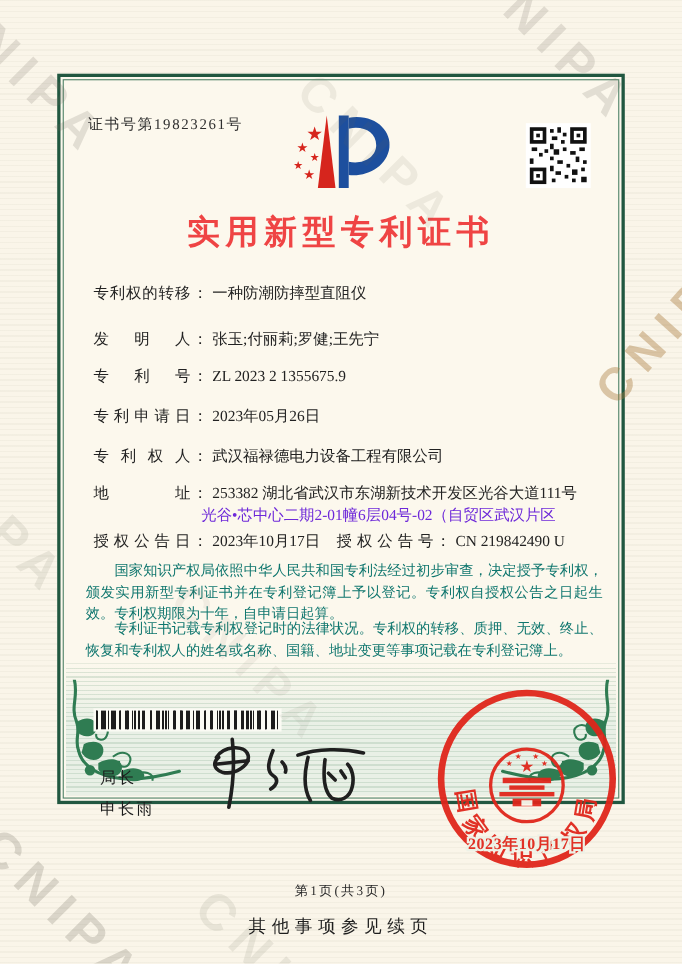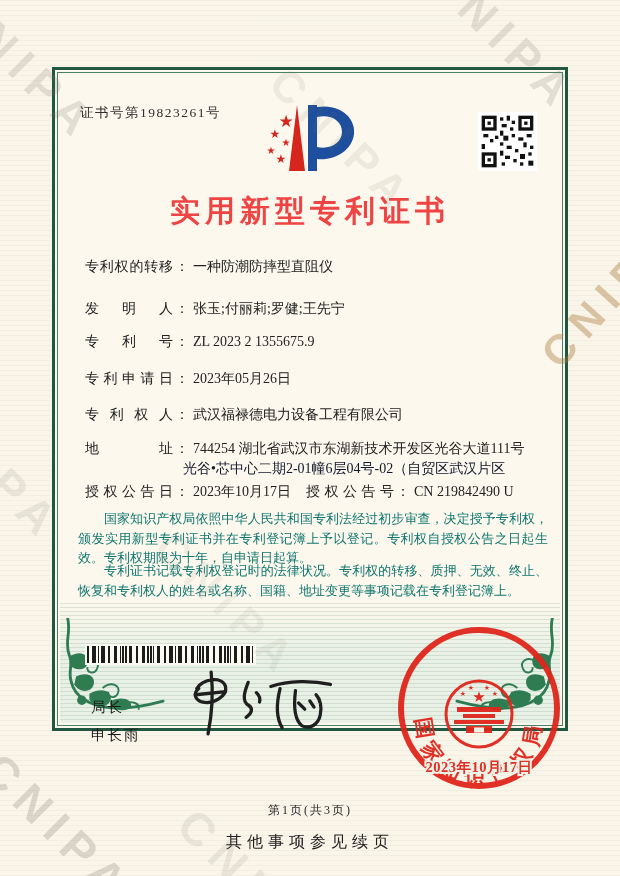--- a/index.html
+++ b/index.html
@@ -52,21 +52,21 @@
   .cert-no{position:absolute;left:22px;top:31px;font-size:13.5px;letter-spacing:1.5px;color:#2e2e2e;}
   .logo{position:absolute;left:205px;top:24px;width:96px;height:86px;}
   .qr{position:absolute;left:420px;top:39px;width:55px;height:55px;background:#fff;padding:2px;}
   .title{position:absolute;left:0;top:118px;width:100%;text-align:center;
     font-size:30px;font-weight:700;letter-spacing:5px;color:#ef4444;}
 
   .frow{position:absolute;left:27px;font-size:14px;white-space:nowrap;color:#222;}
   .flabel{display:inline-block;width:88px;text-align:justify;text-align-last:justify;vertical-align:top;}
   .fcolon{display:inline-block;margin:0 4px 0 2px;}
   .fvalue{display:inline-block;}
-  .addr2{position:absolute;left:125px;font-size:14px;white-space:nowrap;color:#0f172a;}
+  .addr2{position:absolute;left:125px;font-size:14px;white-space:nowrap;color:#6d28d9;}
   .frow2{position:absolute;left:248px;font-size:14px;white-space:nowrap;color:#222;}
 
   .para{position:absolute;left:20px;width:470px;font-size:13px;line-height:19.5px;
     text-indent:2em;color:#0f766e;text-align:justify;}
 
   .barcode{position:absolute;left:29px;top:573px;width:167px;height:17px;background:#fbfbf4;
     box-shadow:0 0 0 2px #fbfbf4;}
   .barcode::before{content:"";position:absolute;inset:0;
     background:
       repeating-linear-gradient(90deg,#1c1c1c 0 2px, transparent 2px 3px, transparent 3px 7px),
@@ -208,21 +208,21 @@
     <div class="frow" style="top:260px">
       <span class="flabel">专利号</span><span class="fcolon">：</span><span class="fvalue">ZL 2023 2 1355675.9</span>
     </div>
     <div class="frow" style="top:297px">
       <span class="flabel">专利申请日</span><span class="fcolon">：</span><span class="fvalue">2023年05月26日</span>
     </div>
     <div class="frow" style="top:333px">
       <span class="flabel">专利权人</span><span class="fcolon">：</span><span class="fvalue">武汉福禄德电力设备工程有限公司</span>
     </div>
     <div class="frow" style="top:367px">
-      <span class="flabel">地址</span><span class="fcolon">：</span><span class="fvalue">744254 湖北省武汉市东湖新技术开发区光谷大道111号</span>
+      <span class="flabel">地址</span><span class="fcolon">：</span><span class="fvalue">253382 湖北省武汉市东湖新技术开发区光谷大道111号</span>
     </div>
     <div class="addr2" style="top:387px">光谷•芯中心二期2-01幢6层04号-02（自贸区武汉片区</div>
     <div class="frow" style="top:410px">
       <span class="flabel">授权公告日</span><span class="fcolon">：</span><span class="fvalue">2023年10月17日</span>
     </div>
     <div class="frow2" style="top:410px">
       <span class="flabel">授权公告号</span><span class="fcolon">：</span><span class="fvalue">CN 219842490 U</span>
     </div>
 
     <div class="para" style="top:436px">国家知识产权局依照中华人民共和国专利法经过初步审查，决定授予专利权，颁发实用新型专利证书并在专利登记簿上予以登记。专利权自授权公告之日起生效。专利权期限为十年，自申请日起算。</div>

